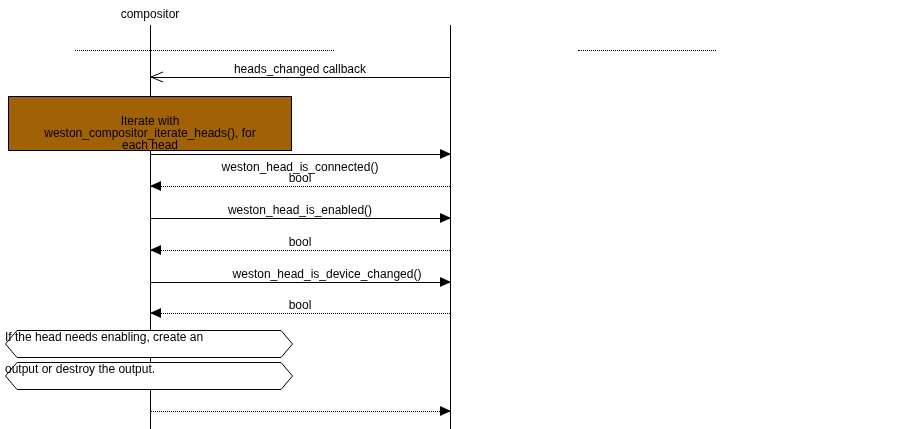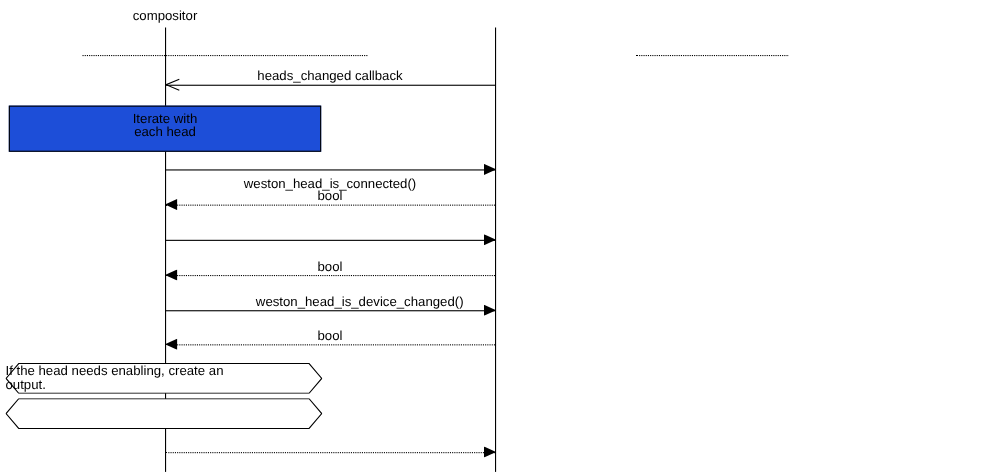--- a/index.html
+++ b/index.html
@@ -30,22 +30,22 @@
   }
   .msg-line.solid{border-top:1px solid #000000;}
   .msg-line.dotted{border-top:1px dotted #000000;}
   .msg-label{
     position:absolute;left:150px;width:300px;height:14px;line-height:14px;
     text-align:center;z-index:3;
   }
   .arrowhead{position:absolute;z-index:4;}
   .note-box{
     position:absolute;left:8px;top:96px;width:282px;height:35px;
-    border:1px solid #000000;background:#1d4ed8;z-index:5;
-    text-align:center;line-height:12px;padding-top:5px;
+    border:1px solid #000000;background:#a16207;z-index:5;
+    text-align:center;line-height:12px;padding-top:18px;
   }
   .condition{
     position:absolute;left:5px;width:288px;height:28px;z-index:5;
   }
   .condition svg{position:absolute;left:0;top:0;}
   .condition .cond-text{
     position:absolute;left:0;top:1px;width:100%;
     text-align:left;line-height:13px;
   }
 </style>
@@ -65,35 +65,37 @@
   <div class="divider-line" style="left:578px;top:50px;width:260px;"></div>
 
   <div class="msg-label" style="top:62px;">heads_changed callback</div>
   <div class="msg-line solid" style="top:77px;"></div>
   <svg class="arrowhead" style="left:150px;top:71px;" width="14" height="12">
       <path d="M13,1 L1,6 L13,11" fill="none" stroke="#000000" stroke-width="1"></path>
     </svg>
 
   <div class="note-box">
     <div>Iterate with</div>
+    <div>weston_compositor_iterate_heads(), for</div>
     <div>each head</div>
   </div>
 
   <div class="msg-label" style="top:139px;margin-top:21px;">weston_head_is_connected()</div>
   <div class="msg-line solid" style="top:154px;"></div>
   <svg class="arrowhead" style="left:439px;top:149px;" width="12" height="10">
       <polygon points="1,0 12,5 1,10" fill="#000000"></polygon>
     </svg>
 
   <div class="msg-label" style="top:171px;">bool</div>
   <div class="msg-line dotted" style="top:186px;"></div>
   <svg class="arrowhead" style="left:150px;top:181px;" width="12" height="10">
       <polygon points="11,0 0,5 11,10" fill="#000000"></polygon>
     </svg>
 
+  <div class="msg-label" style="top:203px;">weston_head_is_enabled()</div>
   <div class="msg-line solid" style="top:218px;"></div>
   <svg class="arrowhead" style="left:439px;top:213px;" width="12" height="10">
       <polygon points="1,0 12,5 1,10" fill="#000000"></polygon>
     </svg>
 
   <div class="msg-label" style="top:235px;">bool</div>
   <div class="msg-line dotted" style="top:250px;"></div>
   <svg class="arrowhead" style="left:150px;top:245px;" width="12" height="10">
       <polygon points="11,0 0,5 11,10" fill="#000000"></polygon>
     </svg>
@@ -109,29 +111,29 @@
   <svg class="arrowhead" style="left:150px;top:308px;" width="12" height="10">
       <polygon points="11,0 0,5 11,10" fill="#000000"></polygon>
     </svg>
 
   <div class="condition" style="top:330px;">
     <svg width="288" height="28">
         <polygon points="12,0.5 276,0.5 287.5,14 276,27.5 12,27.5 0.5,14" fill="#ffffff" stroke="#000000" stroke-width="1"></polygon>
       </svg>
     <div class="cond-text">
       <div>If the head needs enabling, create an</div>
-      <div>output.</div>
     </div>
   </div>
 
   <div class="condition" style="top:362px;">
     <svg width="288" height="28">
         <polygon points="12,0.5 276,0.5 287.5,14 276,27.5 12,27.5 0.5,14" fill="#ffffff" stroke="#000000" stroke-width="1"></polygon>
       </svg>
     <div class="cond-text">
+      <div>output or destroy the output.</div>
     </div>
   </div>
 
   <div class="msg-line dotted" style="top:411px;"></div>
   <svg class="arrowhead" style="left:439px;top:406px;" width="12" height="10">
       <polygon points="1,0 12,5 1,10" fill="#000000"></polygon>
     </svg>
 
 </div>
 

